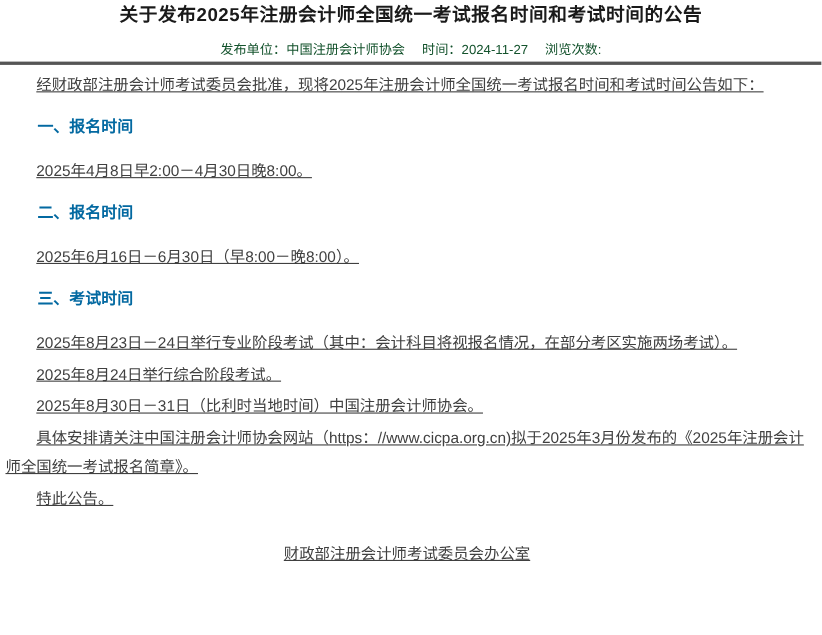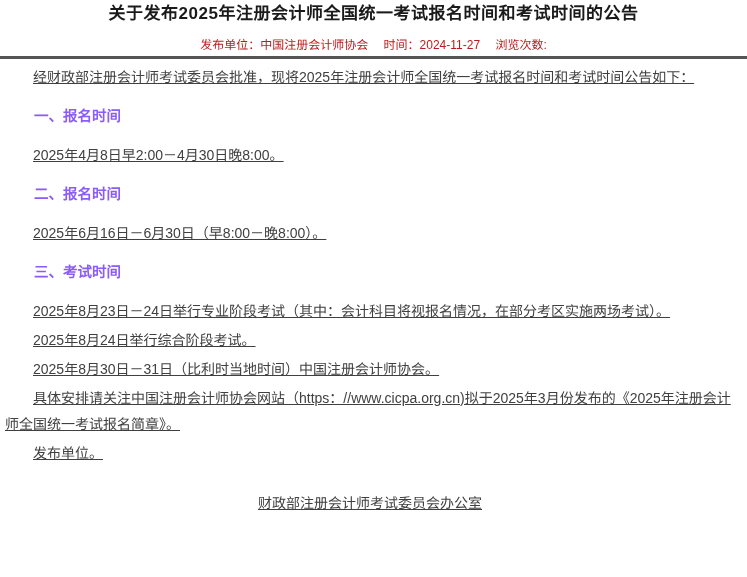--- a/index.html
+++ b/index.html
@@ -23,21 +23,21 @@
     line-height: 20px;
     font-weight: bold;
     color: #1a1a1a;
     letter-spacing: 0.5px;
   }
   .meta-line {
     margin-top: 14px;
     text-align: center;
     font-size: 12px;
     line-height: 14px;
-    color: #b91c1c;
+    color: #14532d;
   }
   .meta-line .meta-item { margin: 0 6px; }
   .header-divider {
     border: none;
     border-top: 3px solid #555555;
     margin: 4px 0 0 0;
     width: 100%;
   }
   .content {
     padding: 0 12px 0 5px;
@@ -49,21 +49,21 @@
     line-height: 26px;
     text-indent: 2em;
     text-decoration: underline;
   }
   .content p.first { margin-top: 5px; }
   .content h2 {
     margin: 13px 0;
     font-size: 14.5px;
     line-height: 26px;
     font-weight: bold;
-    color: #8b5cf6;
+    color: #0369a1;
     text-indent: 2em;
   }
   .content p.align-right {
     text-align: center;
     text-indent: 0;
   }
   .content p.signature { margin-top: 24px; }
 </style>
 </head>
 <body>
@@ -96,18 +96,18 @@
     <h2>二、报名时间</h2>
     <p>2025年6月16日－6月30日（早8:00－晚8:00）。</p>
 
     <h2>三、考试时间</h2>
     <p>2025年8月23日－24日举行专业阶段考试（其中：会计科目将视报名情况，在部分考区实施两场考试）。</p>
     <p>2025年8月24日举行综合阶段考试。</p>
     <p>2025年8月30日－31日（比利时当地时间）中国注册会计师协会。</p>
 
     <p>具体安排请关注中国注册会计师协会网站（https：//www.cicpa.org.cn)拟于2025年3月份发布的《2025年注册会计师全国统一考试报名简章》。</p>
 
-    <p>发布单位。</p>
+    <p>特此公告。</p>
 
     <p class="align-right signature">财政部注册会计师考试委员会办公室</p>
 
   </div>
 </div>
 
 </body></html>

